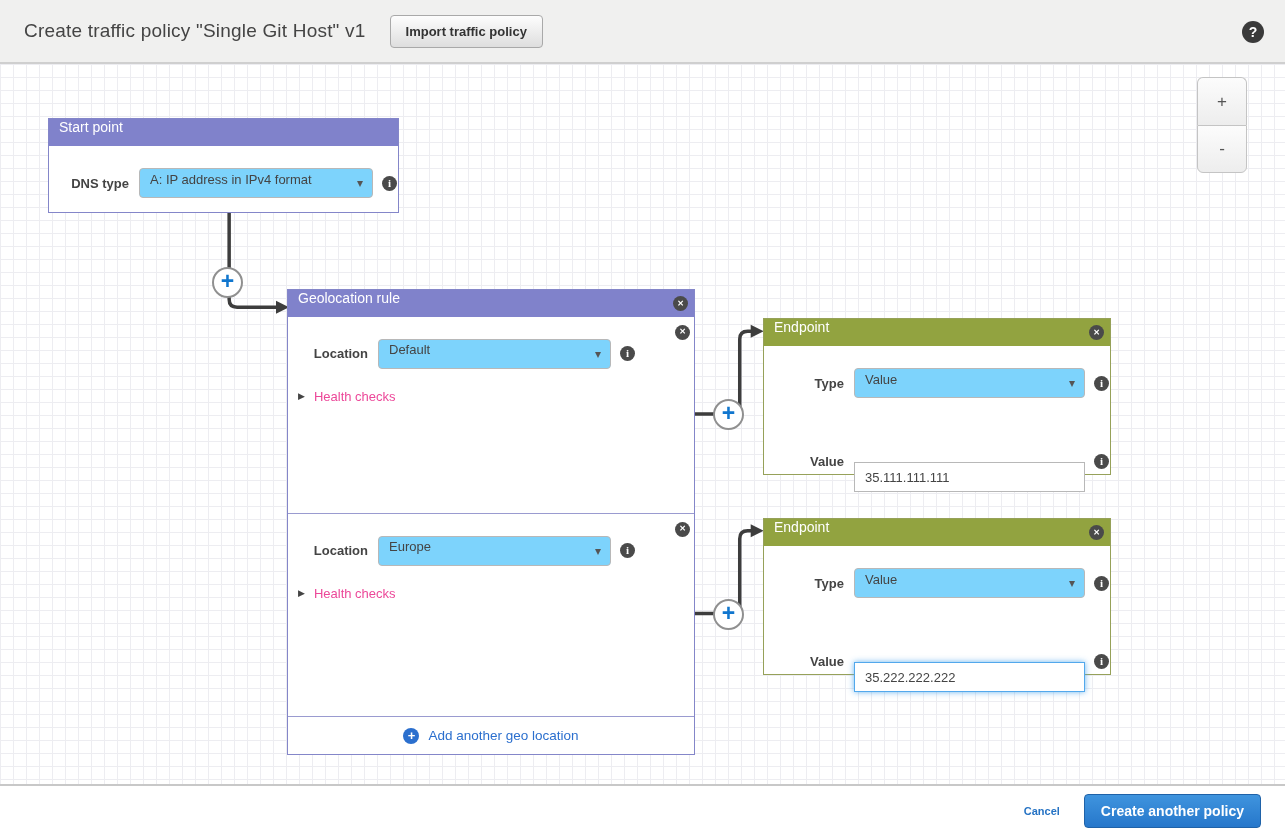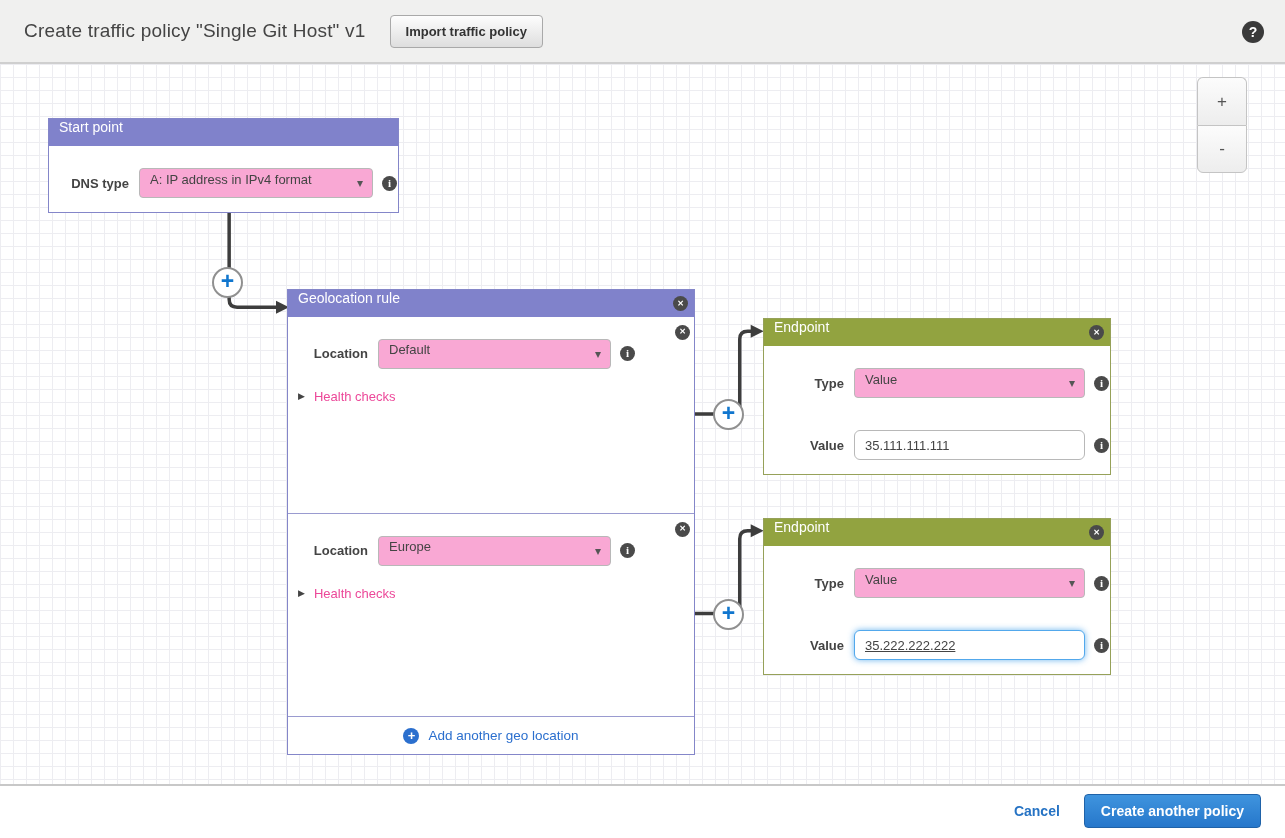--- a/index.html
+++ b/index.html
@@ -56,32 +56,32 @@
   .start-point { left:48px; top:54px; width:351px; height:95px; }
   .geo-node    { left:287px; top:225px; width:408px; height:466px; display:flex; flex-direction:column; }
   .endpoint-1  { left:763px; top:254px; width:348px; height:157px; }
   .endpoint-2  { left:763px; top:454px; width:348px; height:157px; }
 
   .row { display:flex; align-items:center; padding-left:14px; margin-top:22px; }
   .row.second { margin-top:32px; }
   .field-label { width:66px; text-align:right; margin-right:10px; font-size:13px; font-weight:bold; color:#444; flex:none; }
 
   .select {
-    width:233px; height:30px; background:#f9a8d4; border:1px solid #b8b8b8; border-radius:4px;
+    width:233px; height:30px; background:#7dd3fc; border:1px solid #b8b8b8; border-radius:4px;
     display:flex; align-items:center; padding:0 24px 8px 10px; font-size:13px; color:#444;
     position:relative; cursor:pointer; flex:none;
   }
   .select .caret { position:absolute; right:9px; top:50%; transform:translateY(-52%); font-size:12px; color:#555; }
   .ep .select, .ep .text-input { width:231px; }
 
   .text-input {
-    width:231px; height:30px; border:1px solid #b8b8b8; border-radius:6px; padding:0 10px;
-    font-size:13px; color:#444; font-family:"Liberation Sans", sans-serif; flex:none; outline:none; background:#fff;
-  }
-  .text-input.focused { border:1px solid #52a8ec; box-shadow:0 0 6px rgba(82,168,236,.85);text-decoration:underline; }
+    width:231px; height:30px; border:1px solid #b8b8b8; border-radius:0; padding:0 10px;
+    font-size:13px; color:#444; font-family:"Liberation Sans", sans-serif; flex:none; outline:none; background:#fff;margin-top:32px;
+  }
+  .text-input.focused { border:1px solid #52a8ec; box-shadow:0 0 6px rgba(82,168,236,.85); }
 
   .icon-round {
     width:15px; height:15px; border-radius:50%; background:#4a4a4a; color:#fff; flex:none;
     display:flex; align-items:center; justify-content:center; cursor:pointer;
   }
   .info-i { font-family:"Liberation Serif", serif; font-weight:bold; font-size:11px; line-height:1; }
   .close-x { font-size:8px; font-weight:bold; line-height:1; }
   .row .icon-round { margin-left:9px; }
   .hdr-close { position:absolute; right:6px; top:6px; }
   .sec-close { position:absolute; right:4px; top:8px; }
@@ -103,21 +103,21 @@
     position:absolute; width:31px; height:31px; border-radius:50%level; border-radius:50%;
     background:#fff; border:2px solid #909090; color:#1076ce; font-size:23px; font-weight:bold;
     display:flex; align-items:center; justify-content:center; cursor:pointer; padding-bottom:3px;
   }
   .pc-a { left:212px; top:203px; }
   .pc-b { left:713px; top:335px; }
   .pc-c { left:713px; top:535px; }
 
   
   .app-footer { height:50px; display:flex; align-items:center; justify-content:flex-end; padding-right:24px; gap:24px; background:#fff; }
-  .cancel-link { color:#2673c4; font-size:14px; font-weight:bold; cursor:pointer; text-decoration:none; }
+  .cancel-link { color:#2673c4; font-size:11px; font-weight:bold; cursor:pointer; text-decoration:none; }
   .btn-blue {
     font-size:14px; font-weight:bold; color:#fff; background:linear-gradient(#3f94de,#2677cb);
     border:1px solid #1f62a8; border-radius:4px; padding:8px 16px; cursor:pointer;
   }
 </style>
 </head>
 <body>
 
 <header class="app-header">
   <span class="page-title">Create traffic policy "Single Git Host" v1</span>

